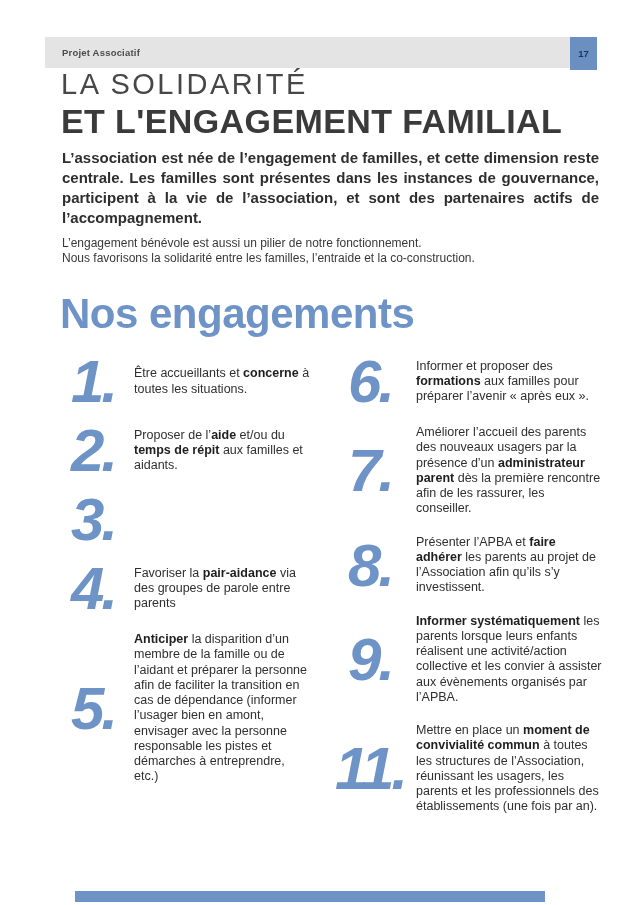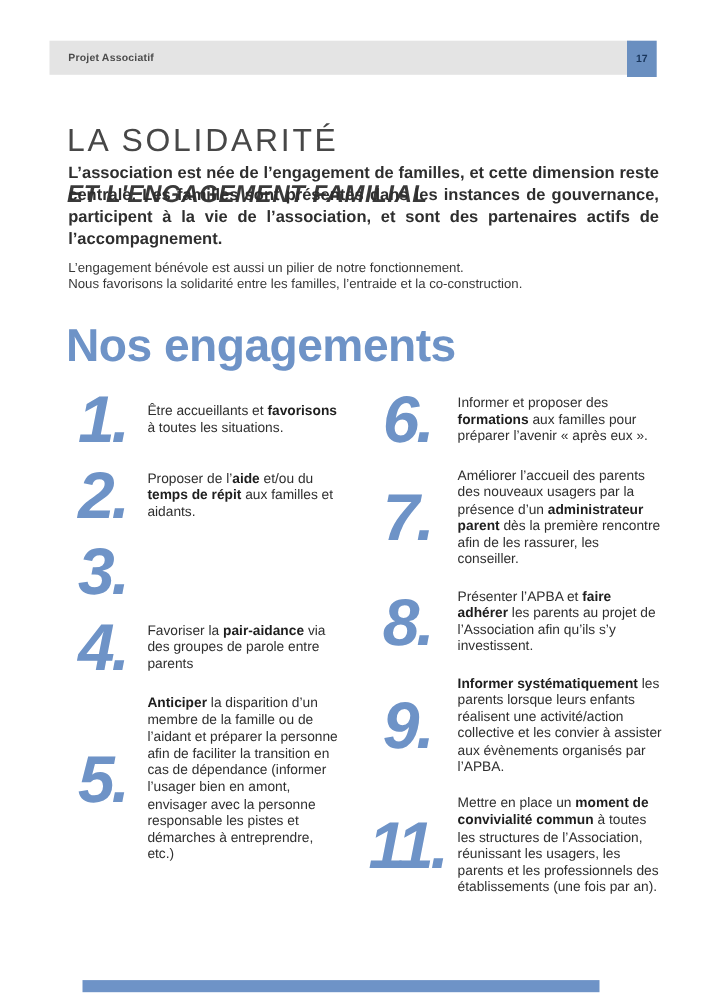--- a/index.html
+++ b/index.html
@@ -23,24 +23,24 @@
   .header-label{
     font-size:9.5px;font-weight:bold;color:#4b4b4b;padding-left:17px;letter-spacing:.2px;
   }
   .page-badge{
     position:absolute;top:37px;left:570px;width:27px;height:33px;
     background:var(--badge);color:var(--badge-text);
     font-size:9.5px;font-weight:bold;display:flex;align-items:center;justify-content:center;
   }
   .title-block{position:absolute;left:61px;top:70px;color:var(--ink-dark);}
   .title-line1{
-    font-size:29px;font-weight:300;letter-spacing:2.5px;line-height:1.0;color:#474747;margin-top:44px;
+    font-size:29px;font-weight:300;letter-spacing:2.5px;line-height:1.0;color:#474747;
   }
   .title-line2{
-    font-size:22px;font-weight:bold;letter-spacing:.4px;line-height:1.0;margin-top:23px;color:#3a3a3a;font-style:italic;
+    font-size:34px;font-weight:bold;letter-spacing:.4px;line-height:1.0;margin-top:5px;color:#3a3a3a;
   }
   .intro-lead{
     position:absolute;left:62px;top:148px;width:537px;
     font-size:15px;font-weight:bold;line-height:1.33;color:#2e2e2e;
     text-align:justify;
   }
   .intro-sub{
     position:absolute;left:62px;top:236px;width:537px;
     font-size:12px;line-height:1.28;color:#383838;
   }
@@ -93,21 +93,21 @@
   <span>L’engagement bénévole est aussi un pilier de notre fonctionnement.</span>
   <span>Nous favorisons la solidarité entre les familles, l’entraide et la co-construction.</span>
 </p>
 
 <h1 class="section-title">Nos engagements</h1>
 
 <div class="engagements">
   <div class="column column-left">
   <div class="item">
     <div class="item-number">1.</div>
-    <div class="item-text">Être accueillants et <b>favorisons</b> à toutes les situations.</div>
+    <div class="item-text">Être accueillants et <b>concerne</b> à toutes les situations.</div>
   </div>
 
   <div class="item">
     <div class="item-number">2.</div>
     <div class="item-text">Proposer de l’<b>aide</b> et/ou du <b>temps de répit</b> aux familles et aidants.</div>
   </div>
 
   <div class="item">
     <div class="item-number">3.</div>
   </div>

